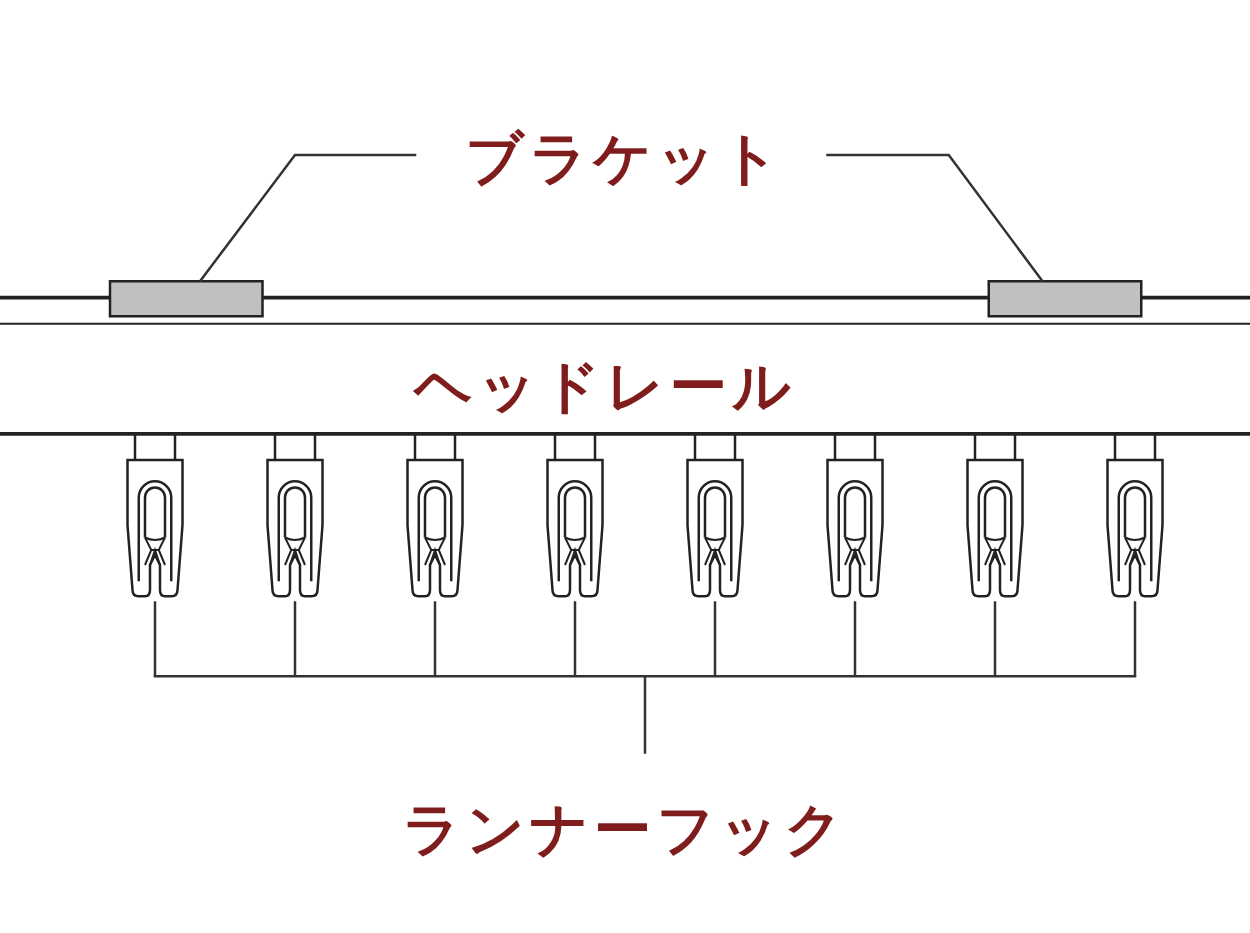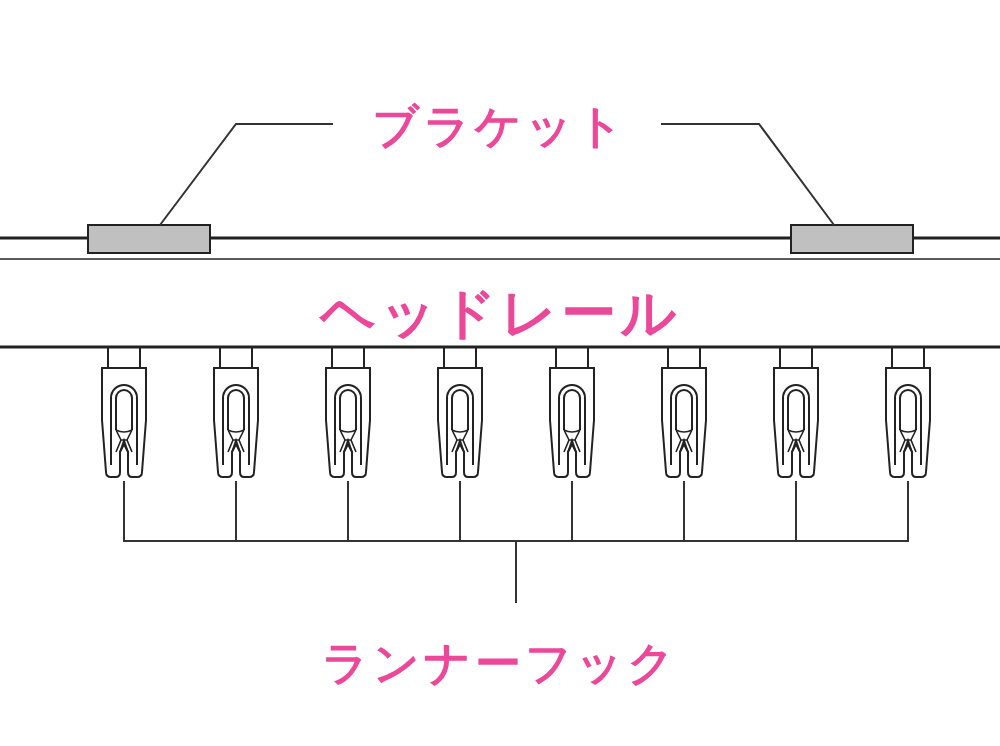--- a/index.html
+++ b/index.html
@@ -1,23 +1,23 @@
 <!DOCTYPE html>
 <html><head>
 <meta charset="utf-8">
 <style>
   html, body { margin: 0; padding: 0; background: #ffffff; }
   body { width: 1000px; height: 746px; position: relative; overflow: hidden;
          font-family: "DejaVu Sans", sans-serif; }
   #diagram { position: absolute; left: 0; top: 0; }
-  .label { position: absolute; color: #ec4899; font-weight: bold;
+  .label { position: absolute; color: #7f1d1d; font-weight: bold;
            font-family: "DejaVu Sans", sans-serif; letter-spacing: 4px;
            white-space: nowrap; text-align: center; line-height: 1; }
   #lbl-bracket { left: 340px; top: 103px; width: 320px; font-size: 46px; }
-  #lbl-rail { left: 320px; top: 286px; width: 360px; font-size: 55px; }
+  #lbl-rail { left: 304px; top: 286px; width: 360px; font-size: 46px; }
   #lbl-hook { left: 300px; top: 640px; width: 400px; font-size: 46px; }
 </style>
 </head>
 <body>
 
 <svg id="diagram" width="1000" height="746" viewBox="0 0 1000 746" xmlns="http://www.w3.org/2000/svg">
   <defs>
     <g id="hook">
 
       <line x1="-16" y1="348" x2="-16" y2="368" stroke="#222" stroke-width="2"></line>

